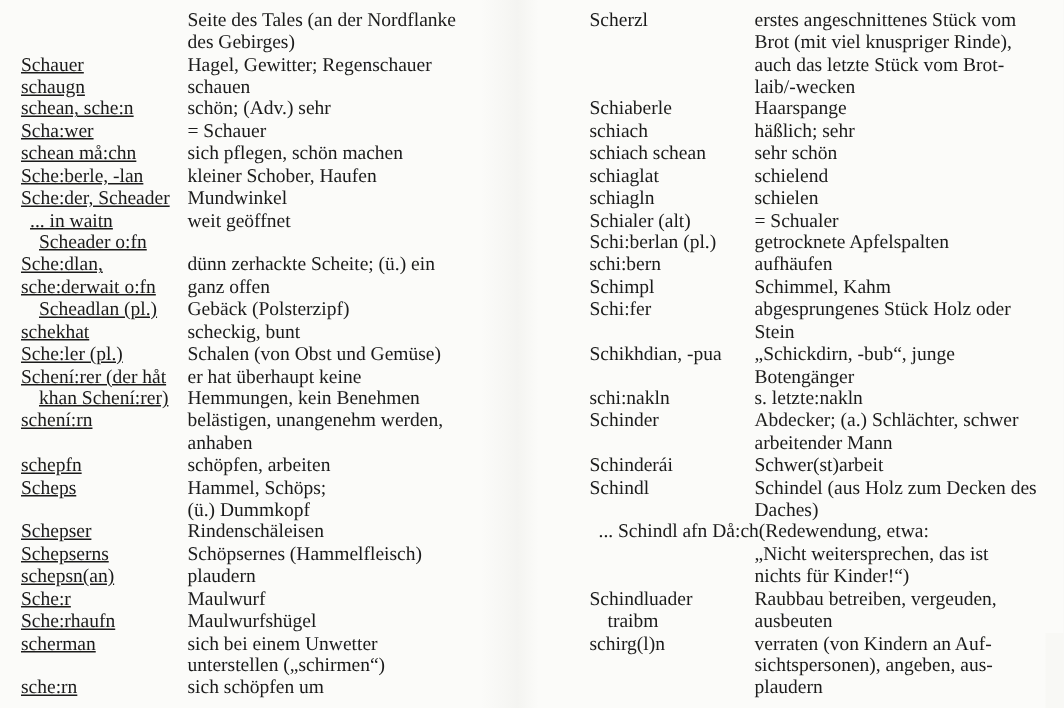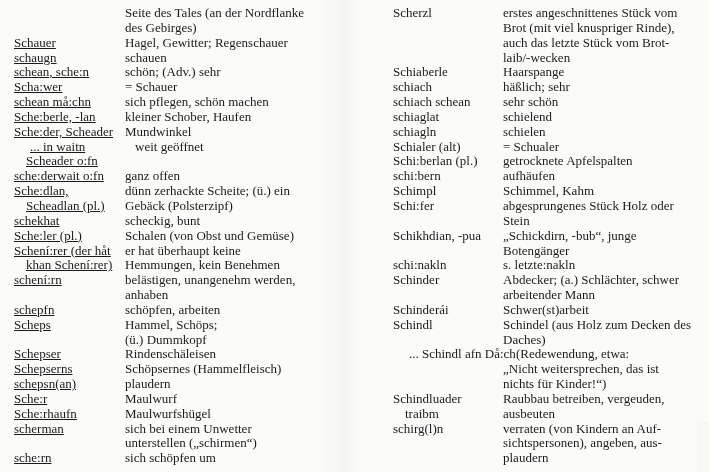--- a/index.html
+++ b/index.html
@@ -53,21 +53,21 @@
     color: #1b1b1b;
     white-space: nowrap;
   }
   .hw {
     flex: 0 0 auto;
     box-sizing: border-box;
     white-space: nowrap;
   }
   .page.left .hw  { min-width: 111px; text-decoration: underline; }
   .page.right .hw { min-width: 110px; }
-  .line.ind-1 .hw { padding-left: 6px; margin-left: 10px; }
+  .line.ind-1 .hw { padding-left: 6px; }
   .line.ind-2 .hw { padding-left: 12px; }
   .def {
     flex: 0 0 auto;
     white-space: nowrap;
   }
 </style>
 </head>
 <body>
 
 <div class="spread">
@@ -110,26 +110,26 @@
       </div>
       <div class="line ind-1">
         <span class="hw">... in waitn</span>
         <span class="def">weit geöffnet</span>
       </div>
       <div class="line ind-2">
         <span class="hw">Scheader o:fn</span>
         <span class="def"></span>
       </div>
       <div class="line ind-0">
+        <span class="hw">Sche:dlan,</span>
+        <span class="def">dünn zerhackte Scheite; (ü.) ein</span>
+      </div>
+      <div class="line ind-0">
         <span class="hw">sche:derwait o:fn</span>
         <span class="def">ganz offen</span>
-      </div>
-      <div class="line ind-0">
-        <span class="hw">Sche:dlan,</span>
-        <span class="def">dünn zerhackte Scheite; (ü.) ein</span>
       </div>
       <div class="line ind-2">
         <span class="hw">Scheadlan (pl.)</span>
         <span class="def">Gebäck (Polsterzipf)</span>
       </div>
       <div class="line ind-0">
         <span class="hw">schekhat</span>
         <span class="def">scheckig, bunt</span>
       </div>
       <div class="line ind-0">

